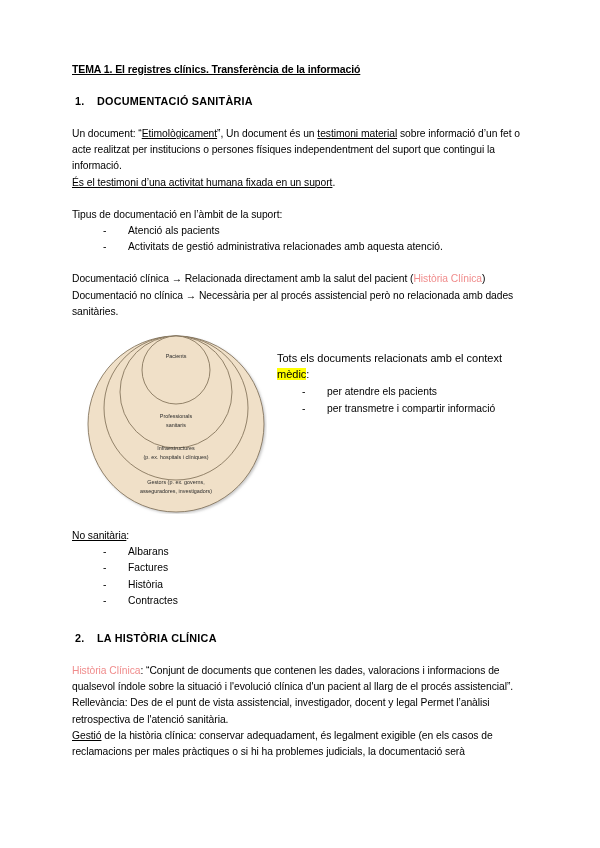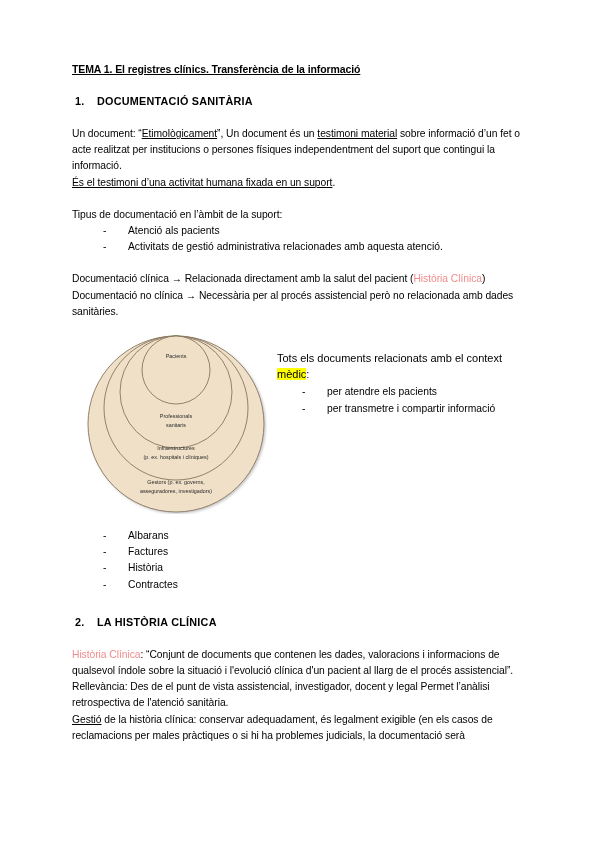--- a/index.html
+++ b/index.html
@@ -182,20 +182,21 @@
       <div class="figure-text">
         <p><span>Tots els documents relacionats amb el context </span><span class="hl">mèdic</span><span>:</span></p>
         <ul class="dashes">
           <li><span class="dash">-</span><span>per atendre els pacients</span></li>
           <li><span class="dash">-</span><span>per transmetre i compartir informació</span></li>
         </ul>
       </div>
 
     </div>
 
+    <p class="para"><span class="u">No sanitària</span><span>:</span></p>
 
     <ul class="dashes">
       <li><span class="dash">-</span><span>Albarans</span></li>
       <li><span class="dash">-</span><span>Factures</span></li>
       <li><span class="dash">-</span><span>Història</span></li>
       <li><span class="dash">-</span><span>Contractes</span></li>
     </ul>
 
     <div class="gap-lg"></div>
 

